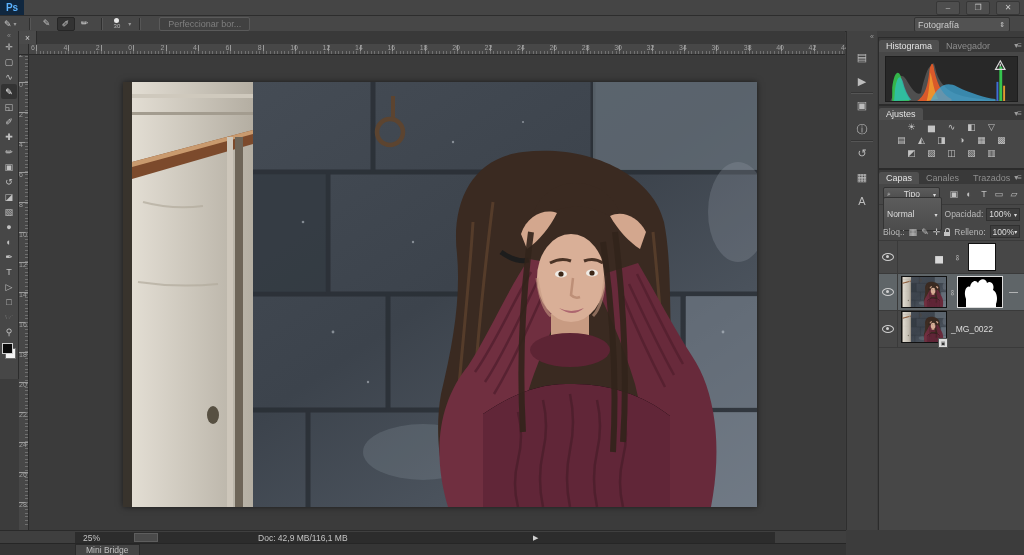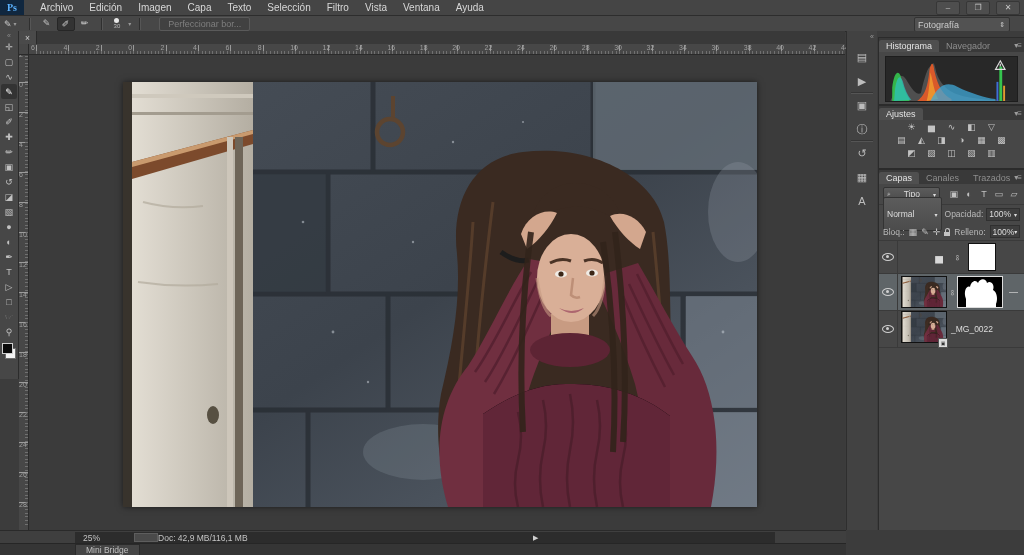--- a/index.html
+++ b/index.html
@@ -3,21 +3,21 @@
 <meta charset="utf-8">
 <style>
   html,body{margin:0;padding:0;}
   body{width:1024px;height:555px;position:relative;overflow:hidden;background:#3c3c3c;
        font-family:"Liberation Sans",sans-serif;color:#d6d6d6;-webkit-font-smoothing:antialiased;}
   .abs{position:absolute;}
   
   #menubar{left:0;top:0;width:1024px;height:15px;background:#454545;border-bottom:1px solid #2d2d2d;
            display:flex;align-items:center;font-size:10px;color:#d8d8d8;}
   #ps-logo{width:24px;height:15px;background:#10273f;color:#5cb3ff;font-weight:bold;font-size:10px;
-           display:flex;align-items:center;justify-content:center;margin-right:8px;font-family:Liberation Serif, serif;}
+           display:flex;align-items:center;justify-content:center;margin-right:8px;}
   .menu-item{padding:0 8px;height:15px;line-height:15px;cursor:default;}
   #win-controls{position:absolute;right:4px;top:1px;display:flex;gap:6px;}
   .winbtn{width:22px;height:12px;background:#4e4e4e;border:1px solid #373737;color:#c9c9c9;
           font-size:8px;line-height:11px;text-align:center;border-radius:2px;}
   #optionsbar{left:0;top:16px;width:1024px;height:15px;background:#474747;border-bottom:1px solid #2b2b2b;
               display:flex;align-items:center;font-size:9px;color:#c9c9c9;gap:5px;}
   .opt-sep{width:1px;height:12px;background:#2f2f2f;border-right:1px solid #565656;margin:0 3px;}
   .tool-chip{display:flex;align-items:center;gap:2px;padding:0 4px;color:#cfcfcf;}
   .mini-btn{width:16px;height:12px;display:flex;align-items:center;justify-content:center;border-radius:2px;color:#c5c5c5;}
   .mini-btn.pressed{background:#333;border:1px solid #262626;}
@@ -103,21 +103,21 @@
   .chain{font-size:8px;color:#bdbdbd;transform:rotate(90deg);width:10px;text-align:center;}
   .lname{font-size:8.5px;color:#ddd;margin-left:4px;}
   .so-badge{position:absolute;width:8px;height:8px;background:#ddd;border:1px solid #555;right:-1px;bottom:-1px;font-size:5px;line-height:8px;text-align:center;color:#333;}
   #layers-footer{position:absolute;bottom:1px;left:1px;width:145px;height:13px;background:#474747;border-top:1px solid #323232;
                  display:flex;align-items:center;justify-content:flex-end;gap:7px;padding-right:8px;font-size:8px;color:#b5b5b5;}
   
   #statusbar{left:0;top:530px;width:846px;height:13px;background:#3f3f3f;border-top:1px solid #2a2a2a;font-size:8.5px;color:#c4c4c4;}
   #status-inner{position:absolute;left:75px;top:1px;width:700px;height:11px;background:#2c2c2c;display:flex;align-items:center;}
   #zoom-val{margin-left:8px;}
   #scrubber{width:22px;height:7px;background:#4a4a4a;border:1px solid #5e5e5e;margin-left:34px;}
-  #doc-info{}
+  #doc-info{margin-left:100px;}
   #status-arrow{position:absolute;left:458px;font-size:7px;color:#cfcfcf;}
   #minibridge-bar{left:0;top:543px;width:1024px;height:12px;background:#353535;border-top:1px solid #262626;}
   #minibridge-tab{position:absolute;left:75px;top:0;height:11px;background:#454545;border:1px solid #2a2a2a;border-bottom:none;
                   font-size:8.5px;color:#c0c0c0;padding:0 10px;line-height:11px;}
   #rb-footer{left:846px;top:530px;width:178px;height:25px;background:#3c3c3c;}
 </style>
 </head>
 <body>
 
 <svg width="0" height="0" style="position:absolute">
@@ -220,21 +220,20 @@
       <rect x="113" y="26" width="2" height="20" fill="#3f6fd8"></rect>
       <rect x="120" y="30" width="2" height="16" fill="#e09a30"></rect>
       <path d="M117,4 l5,9 h-10 Z" fill="none" stroke="#ddd" stroke-width="1.2"></path>
       <line x1="117" y1="7" x2="117" y2="10" stroke="#ddd" stroke-width="1.2"></line>
     </symbol>
   </defs>
 </svg>
 
 <div id="menubar" class="abs">
   <div id="ps-logo">Ps</div>
-  <div id="menu-items"><span class="menu-item">Archivo</span><span class="menu-item">Edición</span><span class="menu-item">Imagen</span><span class="menu-item">Capa</span><span class="menu-item">Texto</span><span class="menu-item">Selección</span><span class="menu-item">Filtro</span><span class="menu-item">Vista</span><span class="menu-item">Ventana</span><span class="menu-item">Ayuda</span></div>
   <div id="win-controls">
       <span class="winbtn">–</span>
       <span class="winbtn">❐</span>
       <span class="winbtn">✕</span>
     </div>
 </div>
 
 <div id="optionsbar" class="abs">
   <div class="tool-chip">
     <span>✎</span>

